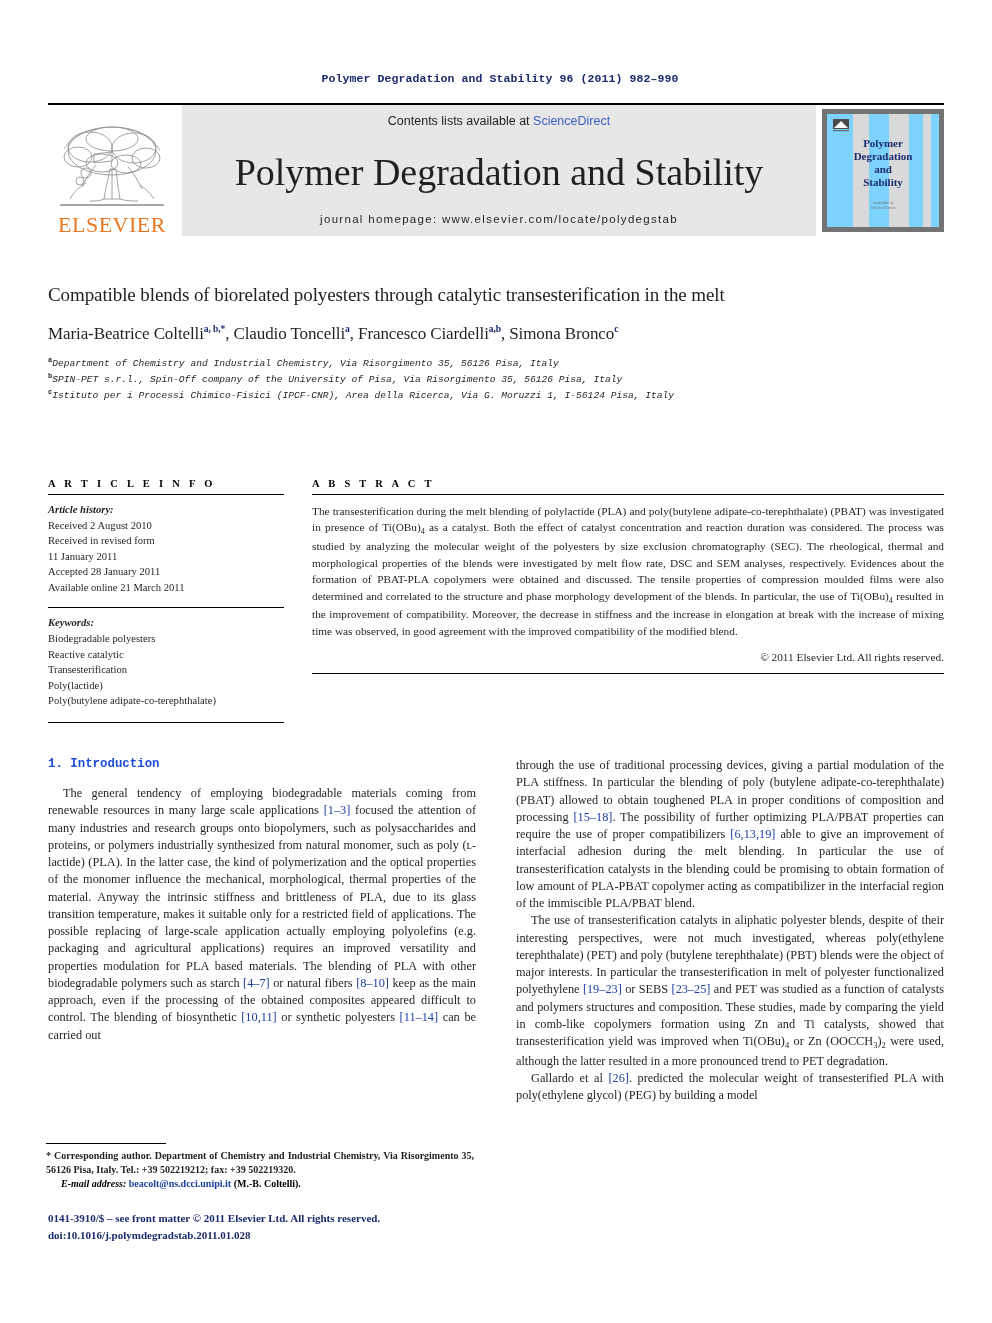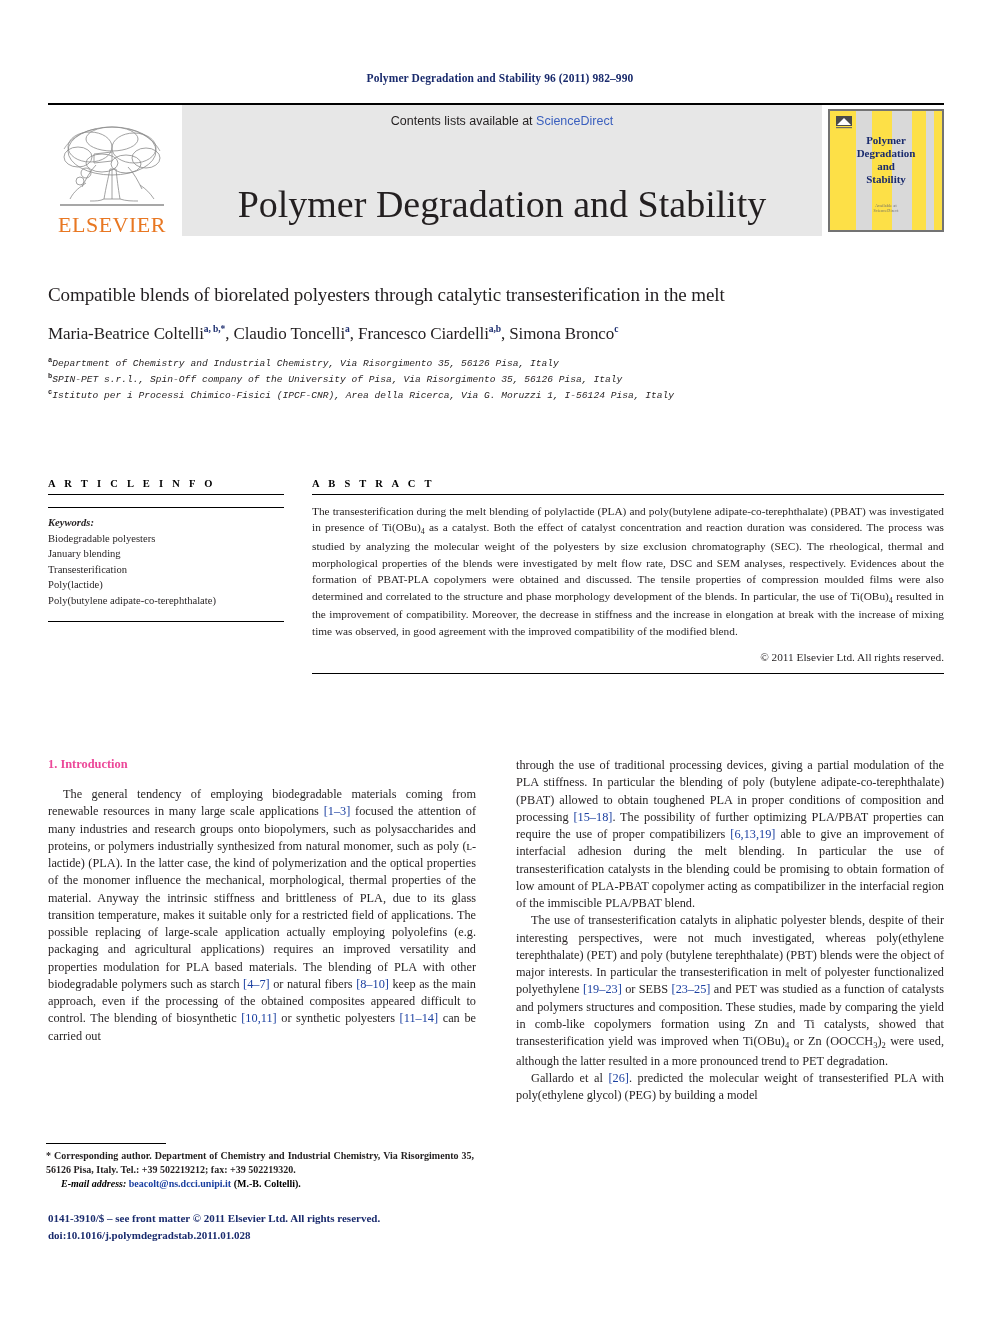--- a/index.html
+++ b/index.html
@@ -21,21 +21,21 @@
     inset: 0;
   }
 
   
   .running-head {
     position: absolute;
     top: 72px;
     left: 8px;
     right: 0;
     text-align: center;
-    font-family: Liberation Serif, serif;
+    font-family: Liberation Mono, monospace;
     font-weight: bold;
     font-size: 11.5px;
     color: #1a2b6d;
     letter-spacing: 0.1px;
   }
 
   
   .masthead {
     position: absolute;
     left: 48px;
@@ -107,22 +107,22 @@
     text-align: center;
     font-family: "Liberation Sans", sans-serif;
     font-size: 11.5px;
     color: #231f20;
     letter-spacing: 1.3px;
   }
 
   .cover-thumb {
     width: 112px;
     flex: 0 0 112px;
-    border: 2px solid #737373;
-    background: #fde047;
+    border: 5px solid #737373;
+    background: #7dd3fc;
     position: relative;
     margin-top: 4px;
     margin-bottom: 4px;
     overflow: hidden;
   }
   .cover-stripe {
     position: absolute;
     top: 0; bottom: 0;
     background: #d9d9d9;
   }
@@ -281,25 +281,25 @@
     width: 896px;
     display: flex;
   }
   .bcol {
     width: 428px;
     flex: 0 0 428px;
   }
   .bcol.right { margin-left: 40px; }
 
   h2.sec-head {
-    font-family: Liberation Serif, serif;
+    font-family: Liberation Mono, monospace;
     font-size: 12.4px;
     font-weight: bold;
     margin: 0 0 14px 0;
-    color: #ec4899;
+    color: #1d4ed8;
   }
   p.para {
     font-family: "Liberation Serif", serif;
     font-size: 12.3px;
     line-height: 1.405;
     text-align: justify;
     margin: 0;
     text-indent: 15px;
     color: #231f20;
     -webkit-hyphens: none;
@@ -394,20 +394,21 @@
             </g>
             <line x1="4" y1="84" x2="108" y2="84" stroke="#8a8a8a" stroke-width="1.4"></line>
           </svg>
         </div>
         <div class="elsevier-word">ELSEVIER</div>
       </div>
 
       <div class="journal-band">
         <div class="contents-line"><span>Contents lists available at </span><span class="sd">ScienceDirect</span></div>
         <div class="journal-title">Polymer Degradation and Stability</div>
+        <div class="homepage-line">journal homepage: www.elsevier.com/locate/polydegstab</div>
       </div>
 
       <div class="cover-thumb">
         <div class="cover-stripe" style="left:26px;width:16px;"></div>
         <div class="cover-stripe" style="left:62px;width:20px;"></div>
         <div class="cover-stripe" style="left:96px;width:8px;"></div>
         <div class="cover-elsevier-mark">
           <svg viewBox="0 0 16 14" width="16" height="14" xmlns="http://www.w3.org/2000/svg">
             <rect x="0" y="0" width="16" height="10" fill="#4a4a4a"></rect>
             <path d="M1 9 L8 2 L15 9 Z" fill="#ffffff"></path>
@@ -433,25 +434,33 @@
       <div><sup>b</sup><span>SPIN-PET s.r.l., Spin-Off company of the University of Pisa, Via Risorgimento 35, 56126 Pisa, Italy</span></div>
       <div><sup>c</sup><span>Istituto per i Processi Chimico-Fisici (IPCF-CNR), Area della Ricerca, Via G. Moruzzi 1, I-56124 Pisa, Italy</span></div>
     </div>
   </div>
 
   <div class="info-abstract">
 
     <div class="col-info">
       <div class="sec-label">A R T I C L E  I N F O</div>
       <div class="rule"></div>
+      <div class="info-body">
+        <div class="lead">Article history:</div>
+        <div>Received 2 August 2010</div>
+        <div>Received in revised form</div>
+        <div>11 January 2011</div>
+        <div>Accepted 28 January 2011</div>
+        <div>Available online 21 March 2011</div>
+      </div>
       <div class="info-sub-rule"></div>
       <div class="keywords">
         <div class="lead" style="font-style:italic;font-weight:bold;">Keywords:</div>
         <div>Biodegradable polyesters</div>
-        <div>January blending</div>
+        <div>Reactive catalytic</div>
         <div>Transesterification</div>
         <div>Poly(lactide)</div>
         <div>Poly(butylene adipate-co-terephthalate)</div>
       </div>
       <div class="info-bottom-rule"></div>
     </div>
 
     <div class="col-abstract">
       <div class="sec-label">A B S T R A C T</div>
       <div class="rule"></div>

